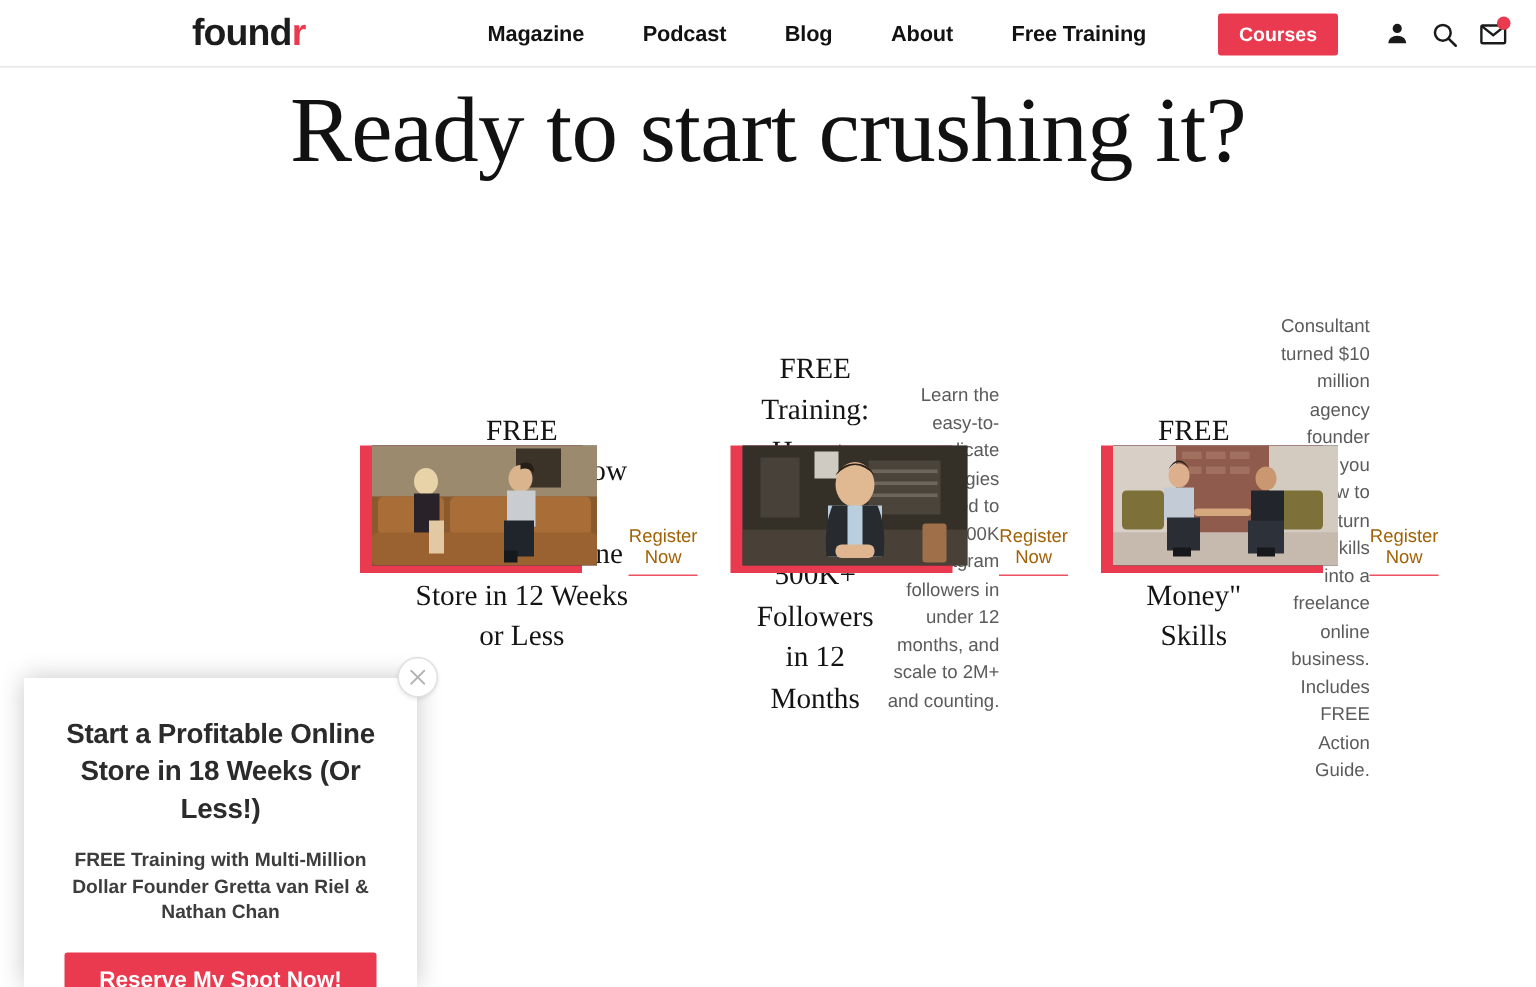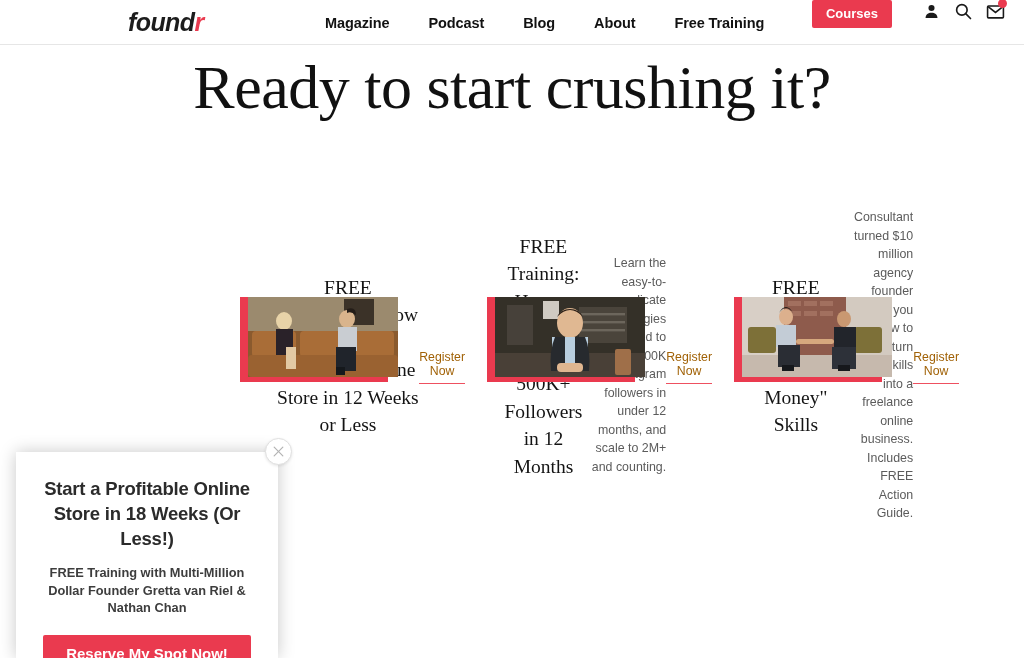--- a/index.html
+++ b/index.html
@@ -31,21 +31,20 @@
     position: absolute;
     left: 128px;
     top: 9px;
     font-size: 25px;
     font-weight: bold;
     letter-spacing: -0.6px;
     color: #1c1c1c;
     line-height: 27px;
     font-family: "Liberation Sans", sans-serif;
     cursor: pointer;
-    font-style: italic;
   }
   #logo .accent { color: #ea3a4f; }
 
   #nav {
     position: absolute;
     left: 325px;
     top: 0;
     height: 45px;
     display: flex;
     align-items: center;
@@ -59,21 +58,21 @@
     cursor: pointer;
     white-space: nowrap;
   }
 
   #header-right {
     position: absolute;
     right: 18px;
     top: 0;
     height: 45px;
     display: flex;
-    align-items: flex-start;
+    align-items: center;
     gap: 0px;
   }
   #courses-btn {
     background: #ea3a4f;
     color: #ffffff;
     font-size: 13px;
     font-weight: bold;
     border: none;
     padding: 0 14px;
     height: 28px;

